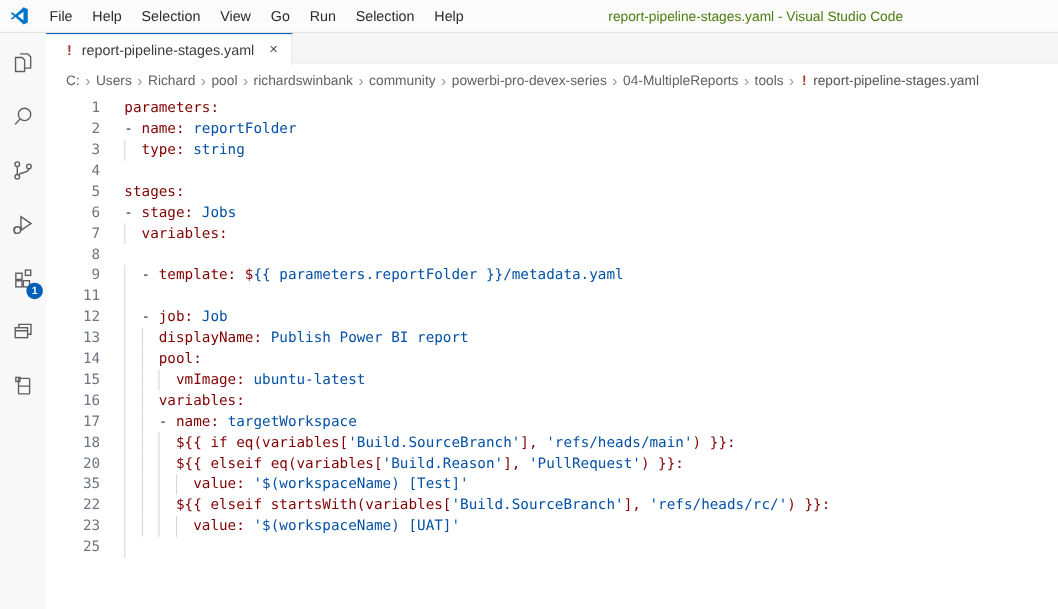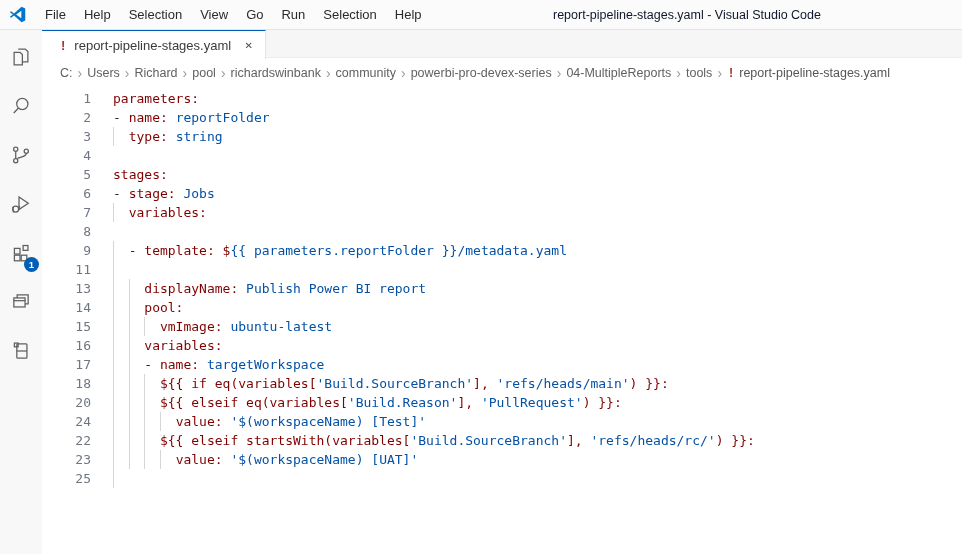--- a/index.html
+++ b/index.html
@@ -6,21 +6,21 @@
     font-family:"Liberation Sans",sans-serif;-webkit-font-smoothing:antialiased;}
   *{box-sizing:border-box;}
 
   
   .titlebar{position:relative;height:30px;background:#fbfbfb;border-bottom:1px solid #e3e3e3;
     display:flex;align-items:center;}
   .logo{width:17px;height:17px;margin:0 10px 0 9px;flex:none;}
   .menus{display:flex;align-items:center;height:100%;}
   .menu-item{padding:0 9px;font-size:13px;color:#2b2b2b;line-height:30px;cursor:default;border-radius:4px;}
   .window-title{position:absolute;left:553px;top:0;height:30px;line-height:30px;
-    font-size:12.5px;color:#0f172a;white-space:nowrap;}
+    font-size:12.5px;color:#4d7c0f;white-space:nowrap;}
 
   
   .workbench{display:flex;height:524px;}
   .activitybar{width:42px;flex:none;background:#f8f8f8;padding-top:2px;}
   .ab-item{position:relative;width:42px;height:49px;display:flex;align-items:center;justify-content:center;cursor:pointer;}
   .ab-item svg{stroke:#5f5f5f;fill:none;stroke-width:1.15;}
   .ab-badge{position:absolute;right:3px;bottom:5px;min-width:15px;height:15px;border-radius:50%;
     background:var(--c-accent);color:#fff;font-size:9.5px;line-height:15px;text-align:center;font-weight:600;}
 
   .main{flex:1;display:flex;flex-direction:column;min-width:0;}
@@ -194,20 +194,24 @@
         </div>
         <div class="line">
           <span class="ln">9</span>
           <span class="code"><span class="guide" style="left: 0ch;"></span><span class="sd">  - </span><span class="sk">template: </span><span class="sk">$</span><span class="ss">{{ parameters.reportFolder }}/metadata.yaml</span></span>
         </div>
         <div class="line">
           <span class="ln">11</span>
           <span class="code"><span class="guide" style="left: 0ch;"></span></span>
         </div>
         <div class="line">
+          <span class="ln">12</span>
+          <span class="code"><span class="guide" style="left: 0ch;"></span><span class="sd">  - </span><span class="sk">job: </span><span class="ss">Job</span></span>
+        </div>
+        <div class="line">
           <span class="ln">13</span>
           <span class="code"><span class="guide" style="left: 0ch;"></span><span class="guide" style="left: 2ch;"></span><span class="sd">    </span><span class="sk">displayName: </span><span class="ss">Publish Power BI report</span></span>
         </div>
         <div class="line">
           <span class="ln">14</span>
           <span class="code"><span class="guide" style="left: 0ch;"></span><span class="guide" style="left: 2ch;"></span><span class="sd">    </span><span class="sk">pool:</span></span>
         </div>
         <div class="line">
           <span class="ln">15</span>
           <span class="code"><span class="guide" style="left: 0ch;"></span><span class="guide" style="left: 2ch;"></span><span class="guide" style="left: 4ch;"></span><span class="sd">      </span><span class="sk">vmImage: </span><span class="ss">ubuntu-latest</span></span>
@@ -222,21 +226,21 @@
         </div>
         <div class="line">
           <span class="ln">18</span>
           <span class="code"><span class="guide" style="left: 0ch;"></span><span class="guide" style="left: 2ch;"></span><span class="guide" style="left: 4ch;"></span><span class="sd">      </span><span class="sk">${{ if eq(variables[</span><span class="ss">'Build.SourceBranch'</span><span class="sk">], </span><span class="ss">'refs/heads/main'</span><span class="sk">) }}:</span></span>
         </div>
         <div class="line">
           <span class="ln">20</span>
           <span class="code"><span class="guide" style="left: 0ch;"></span><span class="guide" style="left: 2ch;"></span><span class="guide" style="left: 4ch;"></span><span class="sd">      </span><span class="sk">${{ elseif eq(variables[</span><span class="ss">'Build.Reason'</span><span class="sk">], </span><span class="ss">'PullRequest'</span><span class="sk">) }}:</span></span>
         </div>
         <div class="line">
-          <span class="ln">24</span>
+          <span class="ln">35</span>
           <span class="code"><span class="guide" style="left: 0ch;"></span><span class="guide" style="left: 2ch;"></span><span class="guide" style="left: 4ch;"></span><span class="guide" style="left: 6ch;"></span><span class="sd">        </span><span class="sk">value: </span><span class="ss">'$(workspaceName) [Test]'</span></span>
         </div>
         <div class="line">
           <span class="ln">22</span>
           <span class="code"><span class="guide" style="left: 0ch;"></span><span class="guide" style="left: 2ch;"></span><span class="guide" style="left: 4ch;"></span><span class="sd">      </span><span class="sk">${{ elseif startsWith(variables[</span><span class="ss">'Build.SourceBranch'</span><span class="sk">], </span><span class="ss">'refs/heads/rc/'</span><span class="sk">) }}:</span></span>
         </div>
         <div class="line">
           <span class="ln">23</span>
           <span class="code"><span class="guide" style="left: 0ch;"></span><span class="guide" style="left: 2ch;"></span><span class="guide" style="left: 4ch;"></span><span class="guide" style="left: 6ch;"></span><span class="sd">        </span><span class="sk">value: </span><span class="ss">'$(workspaceName) [UAT]'</span></span>
         </div>

